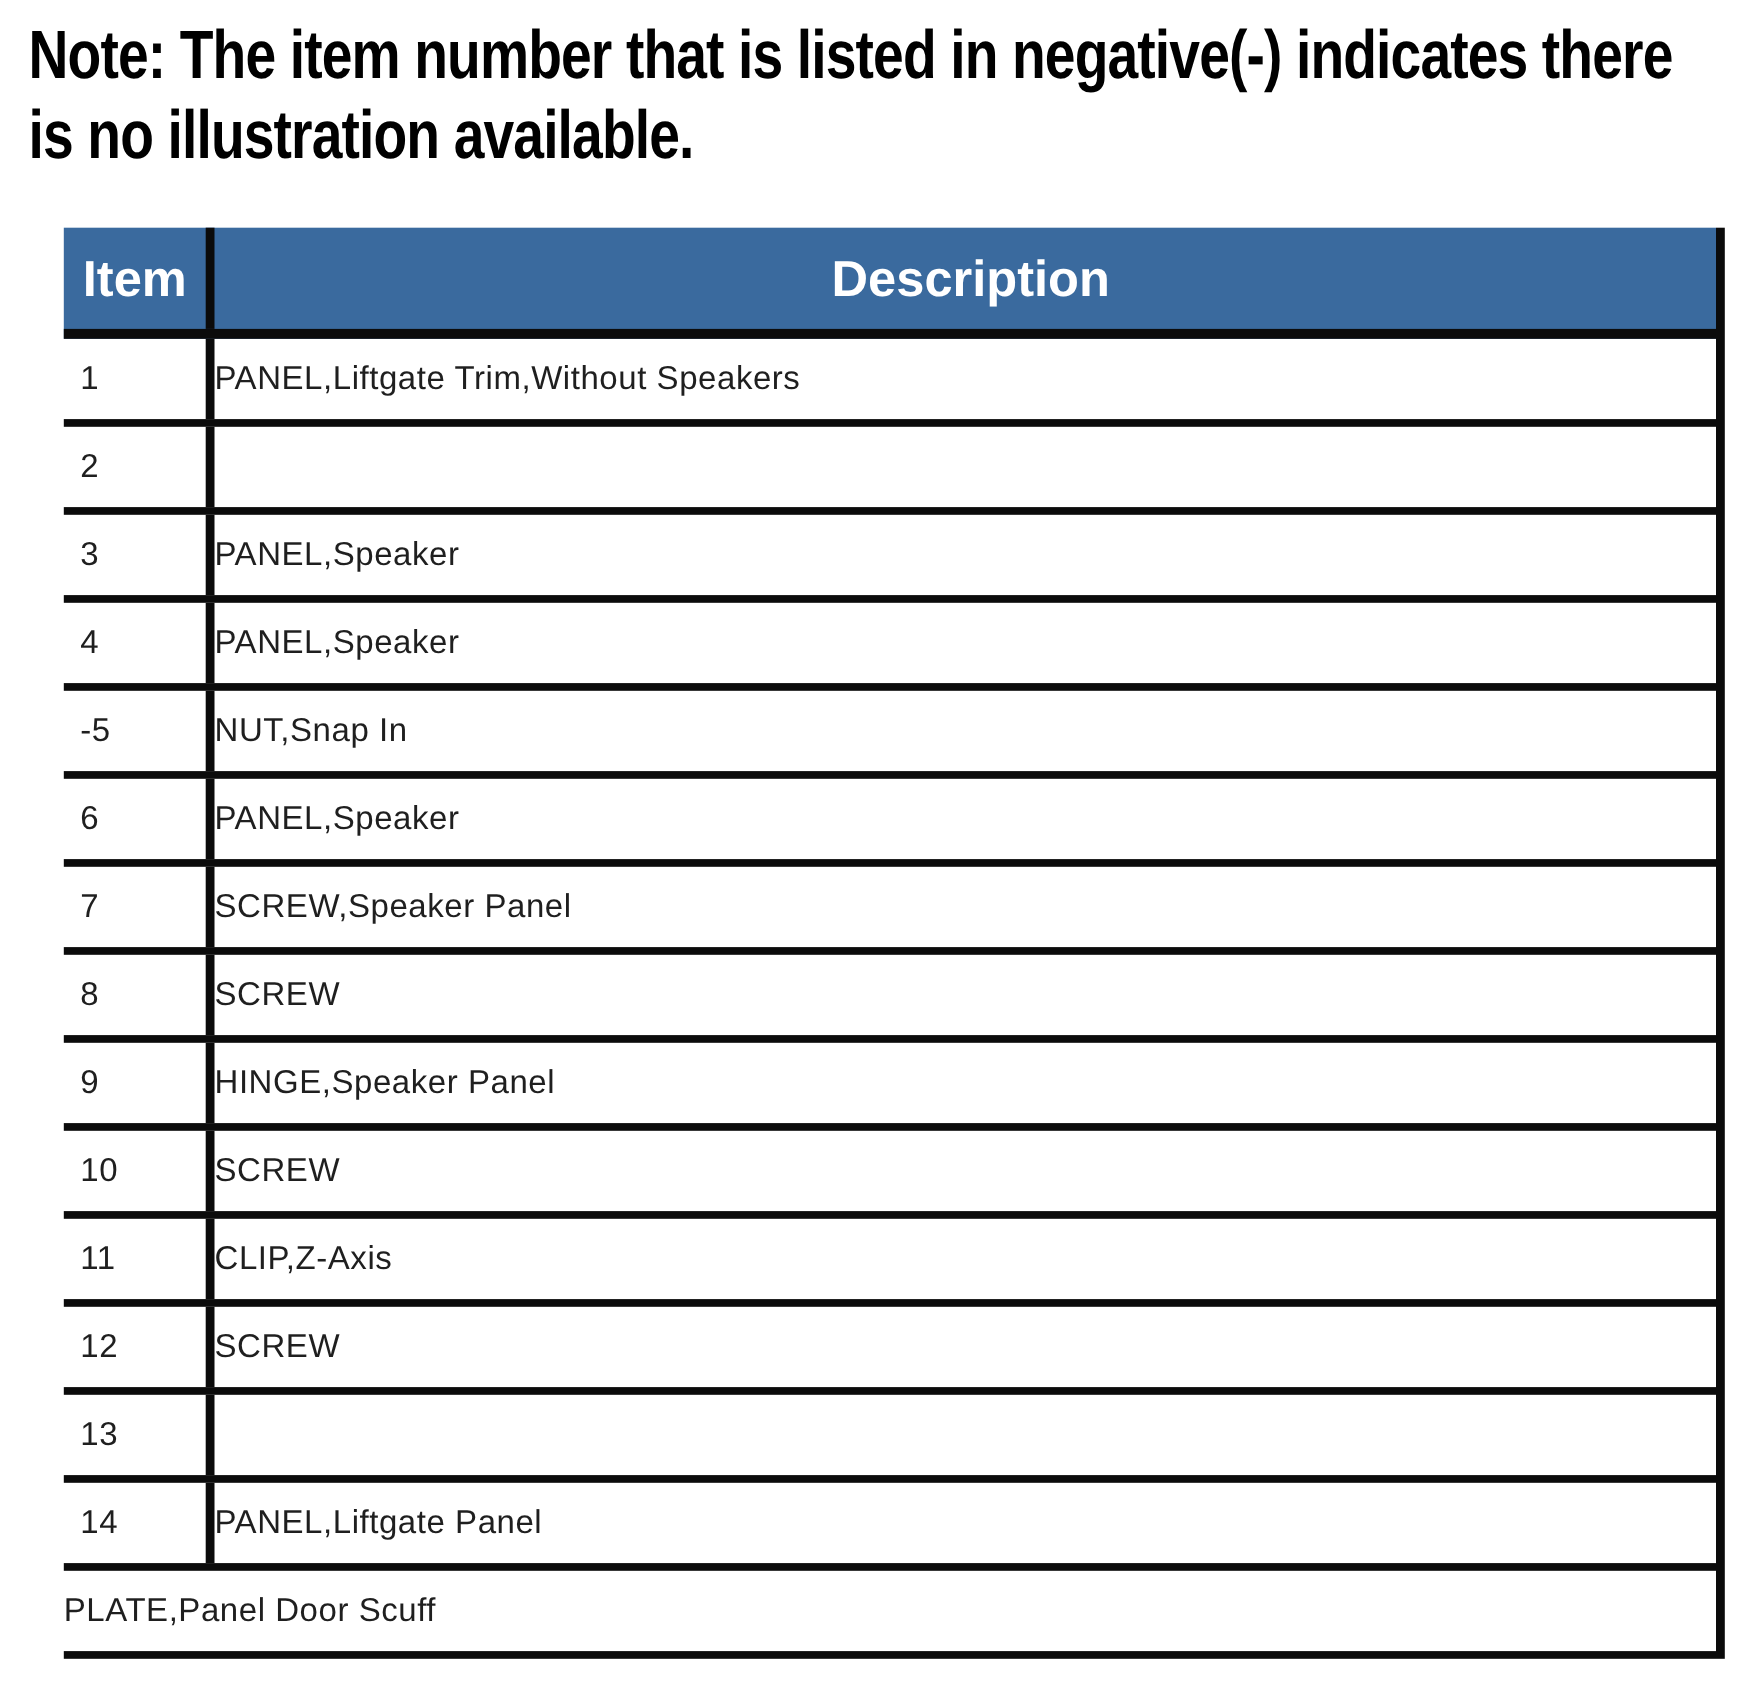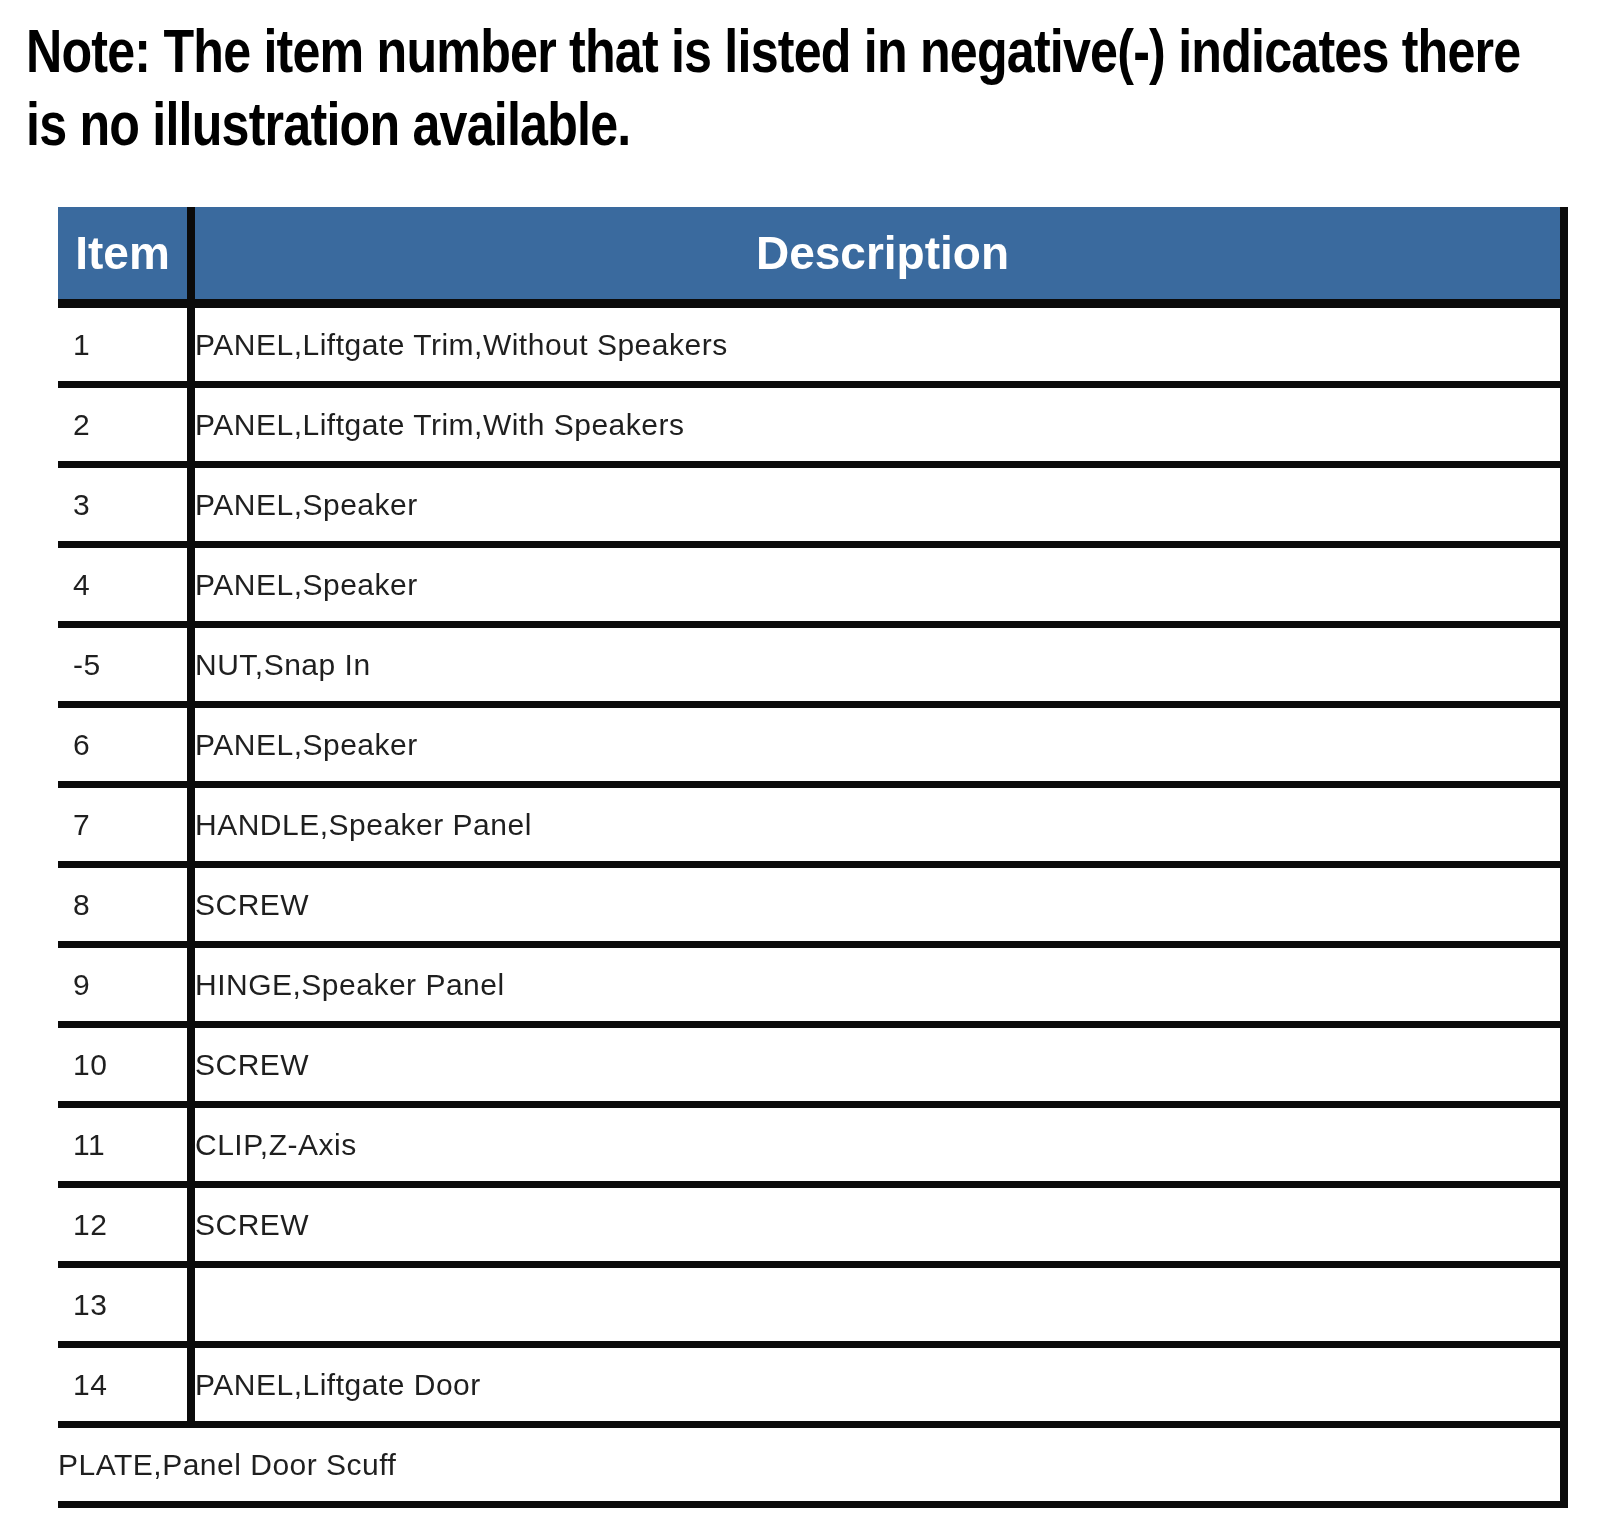--- a/index.html
+++ b/index.html
@@ -88,21 +88,20 @@
     <div class="th th-desc">Description</div>
   </div>
   <div>
   <div class="row">
     <div class="cell cell-item">1</div>
     <div class="cell cell-desc">PANEL,Liftgate Trim,Without Speakers</div>
   </div>
 
   <div class="row">
     <div class="cell cell-item">2</div>
-    <div class="cell cell-desc">PANEL,Liftgate Trim,With Speakers</div>
   </div>
 
   <div class="row">
     <div class="cell cell-item">3</div>
     <div class="cell cell-desc">PANEL,Speaker</div>
   </div>
 
   <div class="row">
     <div class="cell cell-item">4</div>
     <div class="cell cell-desc">PANEL,Speaker</div>
@@ -113,21 +112,21 @@
     <div class="cell cell-desc">NUT,Snap In</div>
   </div>
 
   <div class="row">
     <div class="cell cell-item">6</div>
     <div class="cell cell-desc">PANEL,Speaker</div>
   </div>
 
   <div class="row">
     <div class="cell cell-item">7</div>
-    <div class="cell cell-desc">HANDLE,Speaker Panel</div>
+    <div class="cell cell-desc">SCREW,Speaker Panel</div>
   </div>
 
   <div class="row">
     <div class="cell cell-item">8</div>
     <div class="cell cell-desc">SCREW</div>
   </div>
 
   <div class="row">
     <div class="cell cell-item">9</div>
     <div class="cell cell-desc">HINGE,Speaker Panel</div>
@@ -147,20 +146,20 @@
     <div class="cell cell-item">12</div>
     <div class="cell cell-desc">SCREW</div>
   </div>
 
   <div class="row">
     <div class="cell cell-item">13</div>
   </div>
 
   <div class="row">
     <div class="cell cell-item">14</div>
-    <div class="cell cell-desc">PANEL,Liftgate Door</div>
+    <div class="cell cell-desc">PANEL,Liftgate Panel</div>
   </div>
 
   <div class="row">
     <div class="cell cell-desc">PLATE,Panel Door Scuff</div>
   </div>
 </div>
 </div>
 
 </body></html>

